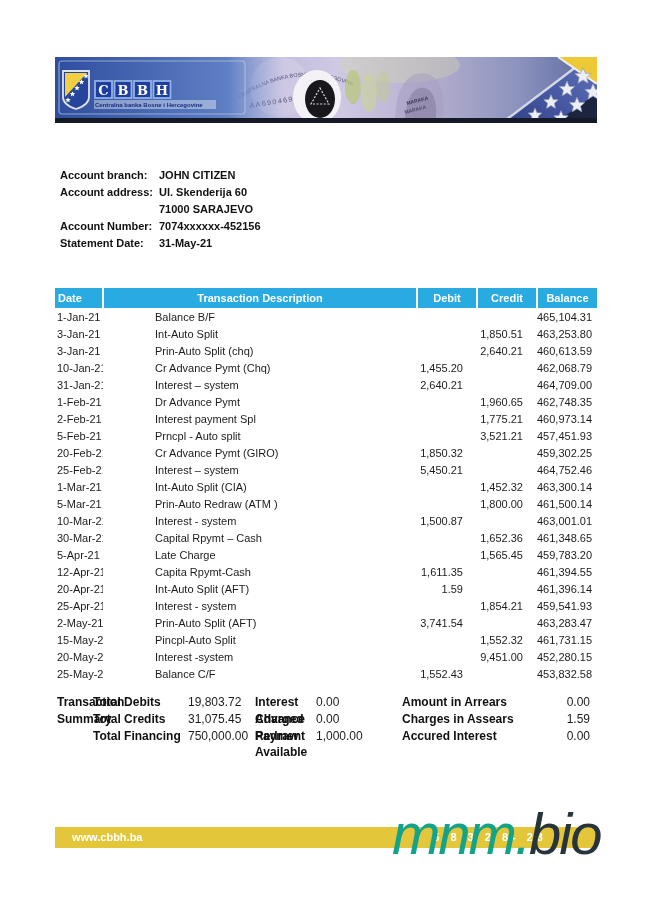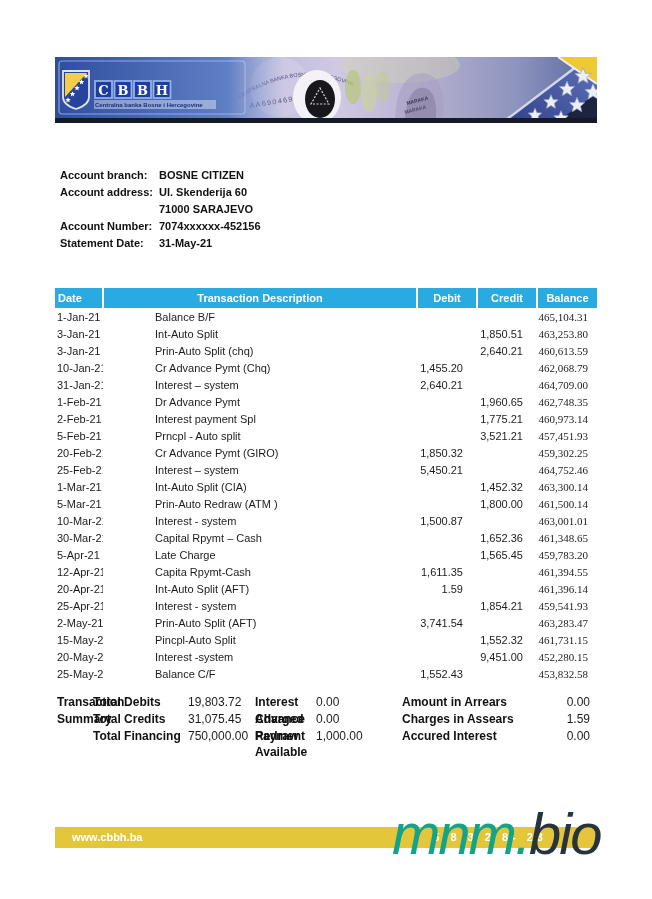--- a/index.html
+++ b/index.html
@@ -19,21 +19,21 @@
   .txn{position:absolute;left:55px;top:288px;width:542px;border-collapse:collapse;table-layout:fixed;}
   .txn col.w-date{width:48px;} .txn col.w-desc{width:314px;}
   .txn col.w-num{width:60px;}
   .txn th{background:#29abe2;color:#fff;font-size:11px;font-weight:bold;height:20px;padding:0;}
   .txn th + th{border-left:2px solid #fff;}
   .txn th.h-date{text-align:left;padding-left:3px;}
   .txn td{font-size:11px;height:17px;padding:0;color:#1c1c1c;white-space:nowrap;overflow:hidden;}
   .txn td.c-date{padding-left:2px;}
   .txn td.c-desc{padding-left:52px;}
   .txn td.c-debit,.txn td.c-credit{text-align:right;padding-right:14px;}
-  .txn td.c-balance{text-align:right;padding-right:9px;font-family:Liberation Serif, serif;}
+  .txn td.c-balance{text-align:right;padding-right:9px;}
 
   
   .summary{position:absolute;left:55px;top:694px;width:542px;height:72px;font-size:12px;}
   .sum-title{position:absolute;left:2px;top:0;font-weight:bold;line-height:17px;color:#111;}
   .sum-col{position:absolute;top:0;}
   .sum-row{display:flex;height:16.8px;line-height:16.8px;}
   .sum-label{font-weight:bold;color:#111;flex:none;}
   .sum-col1{left:38px;}  .sum-col1 .sum-label{width:95px;}
   .sum-col2{left:200px;} .sum-col2 .sum-label{width:61px;}
   .sum-col3{left:347px;width:188px;} .sum-col3 .sum-row{justify-content:space-between;}
@@ -145,21 +145,21 @@
       <rect x="39" y="43" width="122" height="9" fill="#e8edf8" opacity="0.45"></rect>
       <text x="40" y="50" font-size="6" font-weight="bold" fill="#16307e">Centralna banka Bosne i Hercegovine</text>
 
       <rect x="0" y="61" width="542" height="5" fill="#141a26"></rect>
     </svg>
   </div>
 
   <div class="acct">
       <div class="acct-row">
         <span class="acct-label">Account branch:</span>
-        <span class="acct-value">BOSNE CITIZEN</span>
+        <span class="acct-value">JOHN CITIZEN</span>
       </div>
       <div class="acct-row">
         <span class="acct-label">Account address:</span>
         <span class="acct-value">Ul. Skenderija 60</span>
       </div>
       <div class="acct-row">
         <span class="acct-label"></span>
         <span class="acct-value">71000 SARAJEVO</span>
       </div>
       <div class="acct-row">

